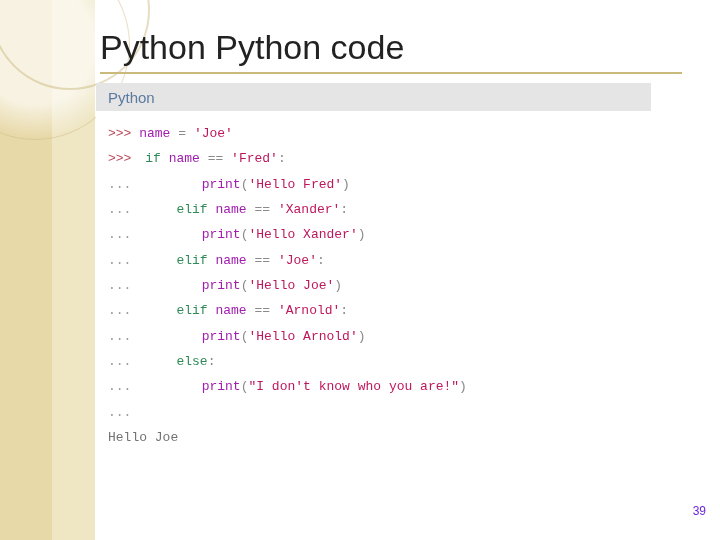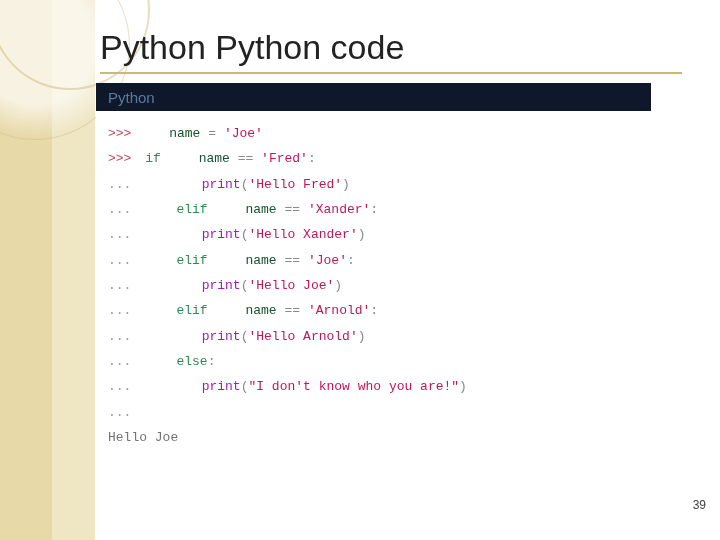--- a/index.html
+++ b/index.html
@@ -56,49 +56,49 @@
     height: 2px;
     background: #c9b97a;
   }
   .code-panel {
     margin-top: 16px;
     margin-left: -4px;
     width: 555px;
     background: #fff;
   }
   .code-header {
-    background: #0f172a;
+    background: #e5e5e5;
     color: #5b7aa0;
     font-size: 15px;
     padding: 6px 10px 5px 12px;
     font-family: Arial, sans-serif;
   }
   .code-body {
     padding: 10px 12px 8px 12px;
     font-family: Consolas, "Courier New", monospace;
     font-size: 13px;
     line-height: 1.95;
     color: #444;
     white-space: pre;
   }
   .tok-prompt   { color: #b94a5a; }
   .tok-cont     { color: #999; }
-  .tok-name     { color: #14532d; margin-left: 30px; }
+  .tok-name     { color: #a21caf; }
   .tok-op       { color: #8a8a8a; }
   .tok-str      { color: #be185d; }
   .tok-kw       { color: #2e8b57; margin-left: 6px; }
   .tok-func     { color: #a21caf; }
   .tok-paren    { color: #8a8a8a; }
   .tok-out      { color: #737373; }
   .page-num {
     position: absolute;
     right: 14px;
-    bottom: 28px;
+    bottom: 22px;
     font-size: 12px;
-    color: #404040;
+    color: #6d28d9;
     z-index: 3;
   }
 </style>
 </head>
 <body>
 
 <div class="bg-deco"></div>
 <div class="bg-circle1"></div>
 <div class="bg-circle2"></div>
 

